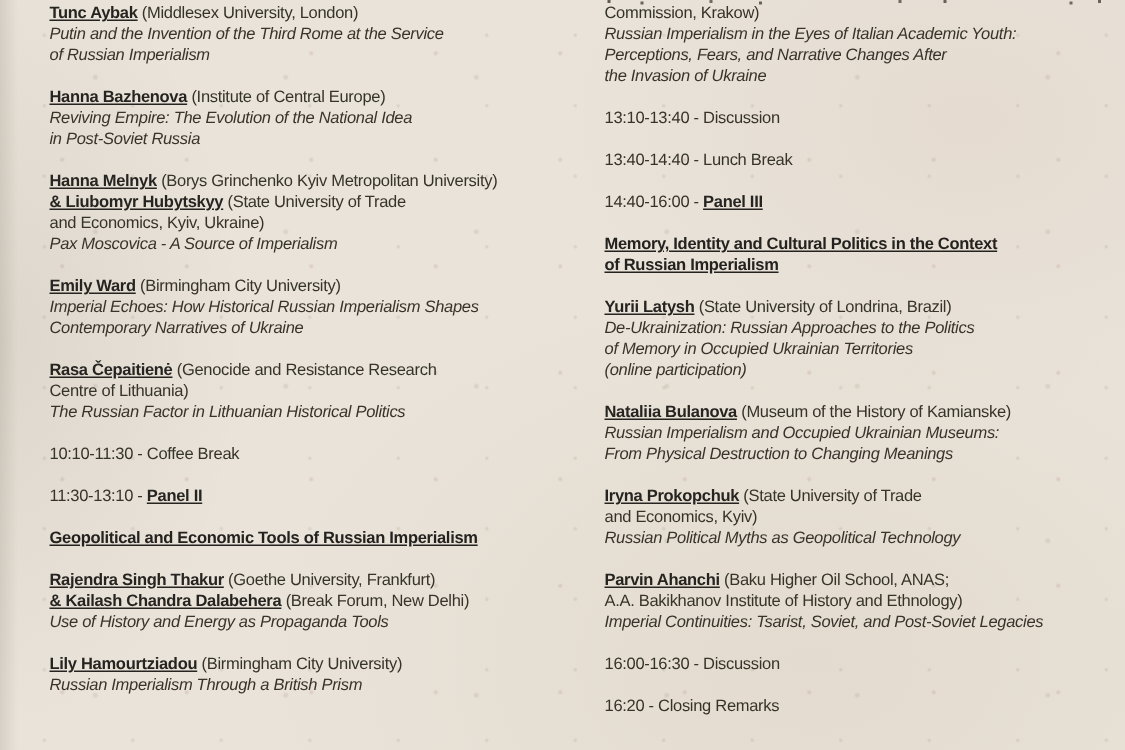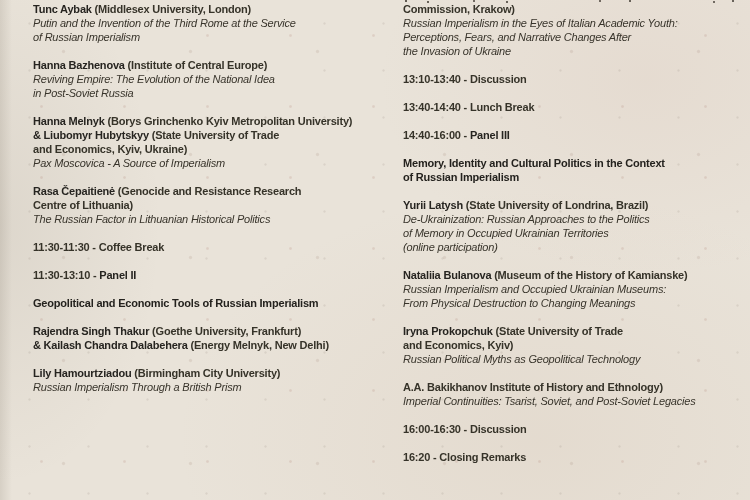--- a/index.html
+++ b/index.html
@@ -27,22 +27,22 @@
       127px 103px,
       59px 47px,
       auto, auto, auto, auto;
   }
   .columns { position: absolute; inset: 0; }
   .column { position: absolute; top: 2px; white-space: nowrap; }
   .column.left  { left: 33px; }
   .column.right { left: 403px; }
   .block { margin-bottom: 14px; }
   .line { height: 14px; }
-  .seg-r { font-weight: 700; }
-  .seg-b { font-weight: 700; color: #262420; }
+  .seg-r { font-weight: 400; }
+  .seg-b { font-weight: 700; color: #262420; text-decoration: underline; }
   .seg-i { font-style: italic; color: #38342b; }
   .block.heading .seg-b { color: #24221e; margin-top: 31px; }
   
   .clipped-fragments {
     position: absolute;
     top: 0; left: 405px;
     width: 2px; height: 2px;
     background: rgba(62,56,48,0.8);
     box-shadow:
       22px 1px 0 rgba(62,56,48,0.75),
@@ -71,36 +71,42 @@
         <div class="line"><span class="seg-i">Reviving Empire: The Evolution of the National Idea</span></div>
         <div class="line"><span class="seg-i">in Post-Soviet Russia</span></div>
       </div>
       <div class="block speaker">
         <div class="line"><span class="seg-b">Hanna Melnyk</span><span class="seg-r"> (Borys Grinchenko Kyiv Metropolitan University)</span></div>
         <div class="line"><span class="seg-b">&amp; Liubomyr Hubytskyy</span><span class="seg-r"> (State University of Trade</span></div>
         <div class="line"><span class="seg-r">and Economics, Kyiv, Ukraine)</span></div>
         <div class="line"><span class="seg-i">Pax Moscovica - A Source of Imperialism</span></div>
       </div>
       <div class="block speaker">
+        <div class="line"><span class="seg-b">Emily Ward</span><span class="seg-r"> (Birmingham City University)</span></div>
+        <div class="line"><span class="seg-i">Imperial Echoes: How Historical Russian Imperialism Shapes</span></div>
+        <div class="line"><span class="seg-i">Contemporary Narratives of Ukraine</span></div>
+      </div>
+      <div class="block speaker">
         <div class="line"><span class="seg-b">Rasa Čepaitienė</span><span class="seg-r"> (Genocide and Resistance Research</span></div>
         <div class="line"><span class="seg-r">Centre of Lithuania)</span></div>
         <div class="line"><span class="seg-i">The Russian Factor in Lithuanian Historical Politics</span></div>
       </div>
       <div class="block time">
-        <div class="line"><span class="seg-r">11:30-11:30 - Coffee Break</span></div>
+        <div class="line"><span class="seg-r">10:10-11:30 - Coffee Break</span></div>
       </div>
       <div class="block time">
         <div class="line"><span class="seg-r">11:30-13:10 - </span><span class="seg-b">Panel II</span></div>
       </div>
       <div class="block heading">
         <div class="line"><span class="seg-b">Geopolitical and Economic Tools of Russian Imperialism</span></div>
       </div>
       <div class="block speaker">
         <div class="line"><span class="seg-b">Rajendra Singh Thakur</span><span class="seg-r"> (Goethe University, Frankfurt)</span></div>
-        <div class="line"><span class="seg-b">&amp; Kailash Chandra Dalabehera</span><span class="seg-r"> (Energy Melnyk, New Delhi)</span></div>
+        <div class="line"><span class="seg-b">&amp; Kailash Chandra Dalabehera</span><span class="seg-r"> (Break Forum, New Delhi)</span></div>
+        <div class="line"><span class="seg-i">Use of History and Energy as Propaganda Tools</span></div>
       </div>
       <div class="block speaker">
         <div class="line"><span class="seg-b">Lily Hamourtziadou</span><span class="seg-r"> (Birmingham City University)</span></div>
         <div class="line"><span class="seg-i">Russian Imperialism Through a British Prism</span></div>
       </div>
     </div>
     <div class="column right">
       <div class="block speaker">
         <div class="line"><span class="seg-r">Commission, Krakow)</span></div>
         <div class="line"><span class="seg-i">Russian Imperialism in the Eyes of Italian Academic Youth:</span></div>
@@ -130,20 +136,21 @@
         <div class="line"><span class="seg-b">Nataliia Bulanova</span><span class="seg-r"> (Museum of the History of Kamianske)</span></div>
         <div class="line"><span class="seg-i">Russian Imperialism and Occupied Ukrainian Museums:</span></div>
         <div class="line"><span class="seg-i">From Physical Destruction to Changing Meanings</span></div>
       </div>
       <div class="block speaker">
         <div class="line"><span class="seg-b">Iryna Prokopchuk</span><span class="seg-r"> (State University of Trade</span></div>
         <div class="line"><span class="seg-r">and Economics, Kyiv)</span></div>
         <div class="line"><span class="seg-i">Russian Political Myths as Geopolitical Technology</span></div>
       </div>
       <div class="block speaker">
+        <div class="line"><span class="seg-b">Parvin Ahanchi</span><span class="seg-r"> (Baku Higher Oil School, ANAS;</span></div>
         <div class="line"><span class="seg-r">A.A. Bakikhanov Institute of History and Ethnology)</span></div>
         <div class="line"><span class="seg-i">Imperial Continuities: Tsarist, Soviet, and Post-Soviet Legacies</span></div>
       </div>
       <div class="block time">
         <div class="line"><span class="seg-r">16:00-16:30 - Discussion</span></div>
       </div>
       <div class="block time">
         <div class="line"><span class="seg-r">16:20 - Closing Remarks</span></div>
       </div>
     </div>

